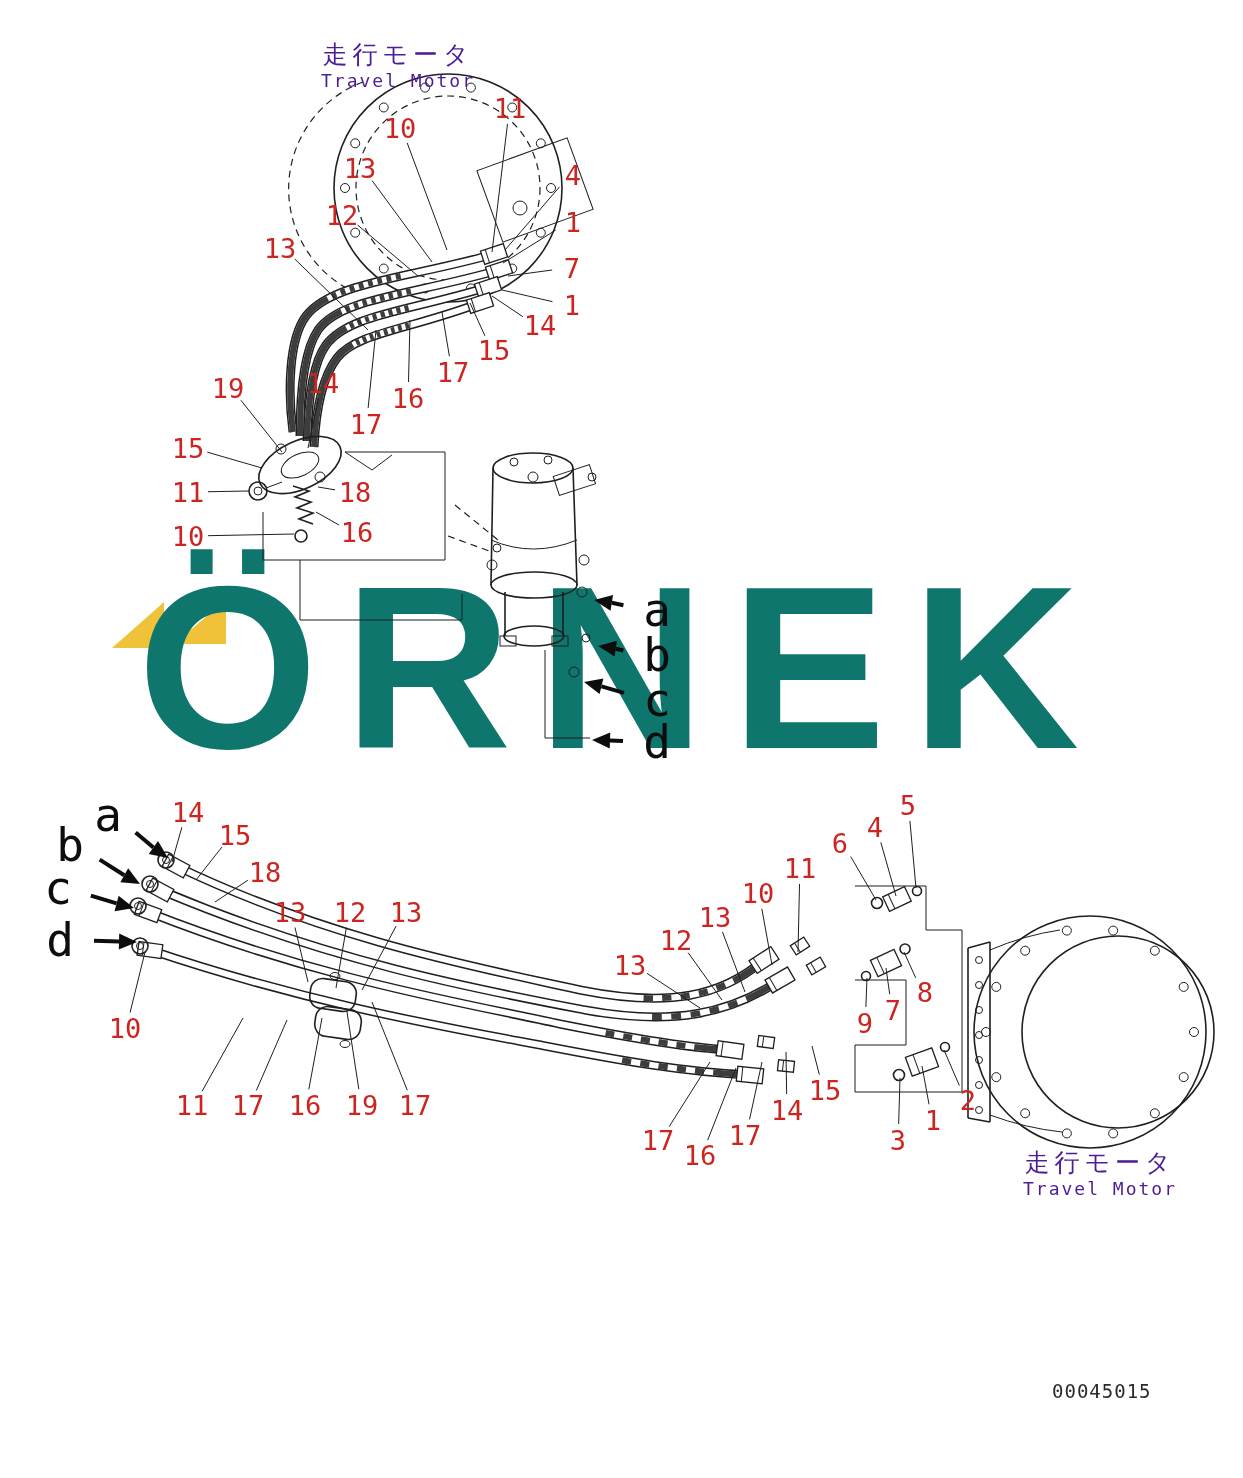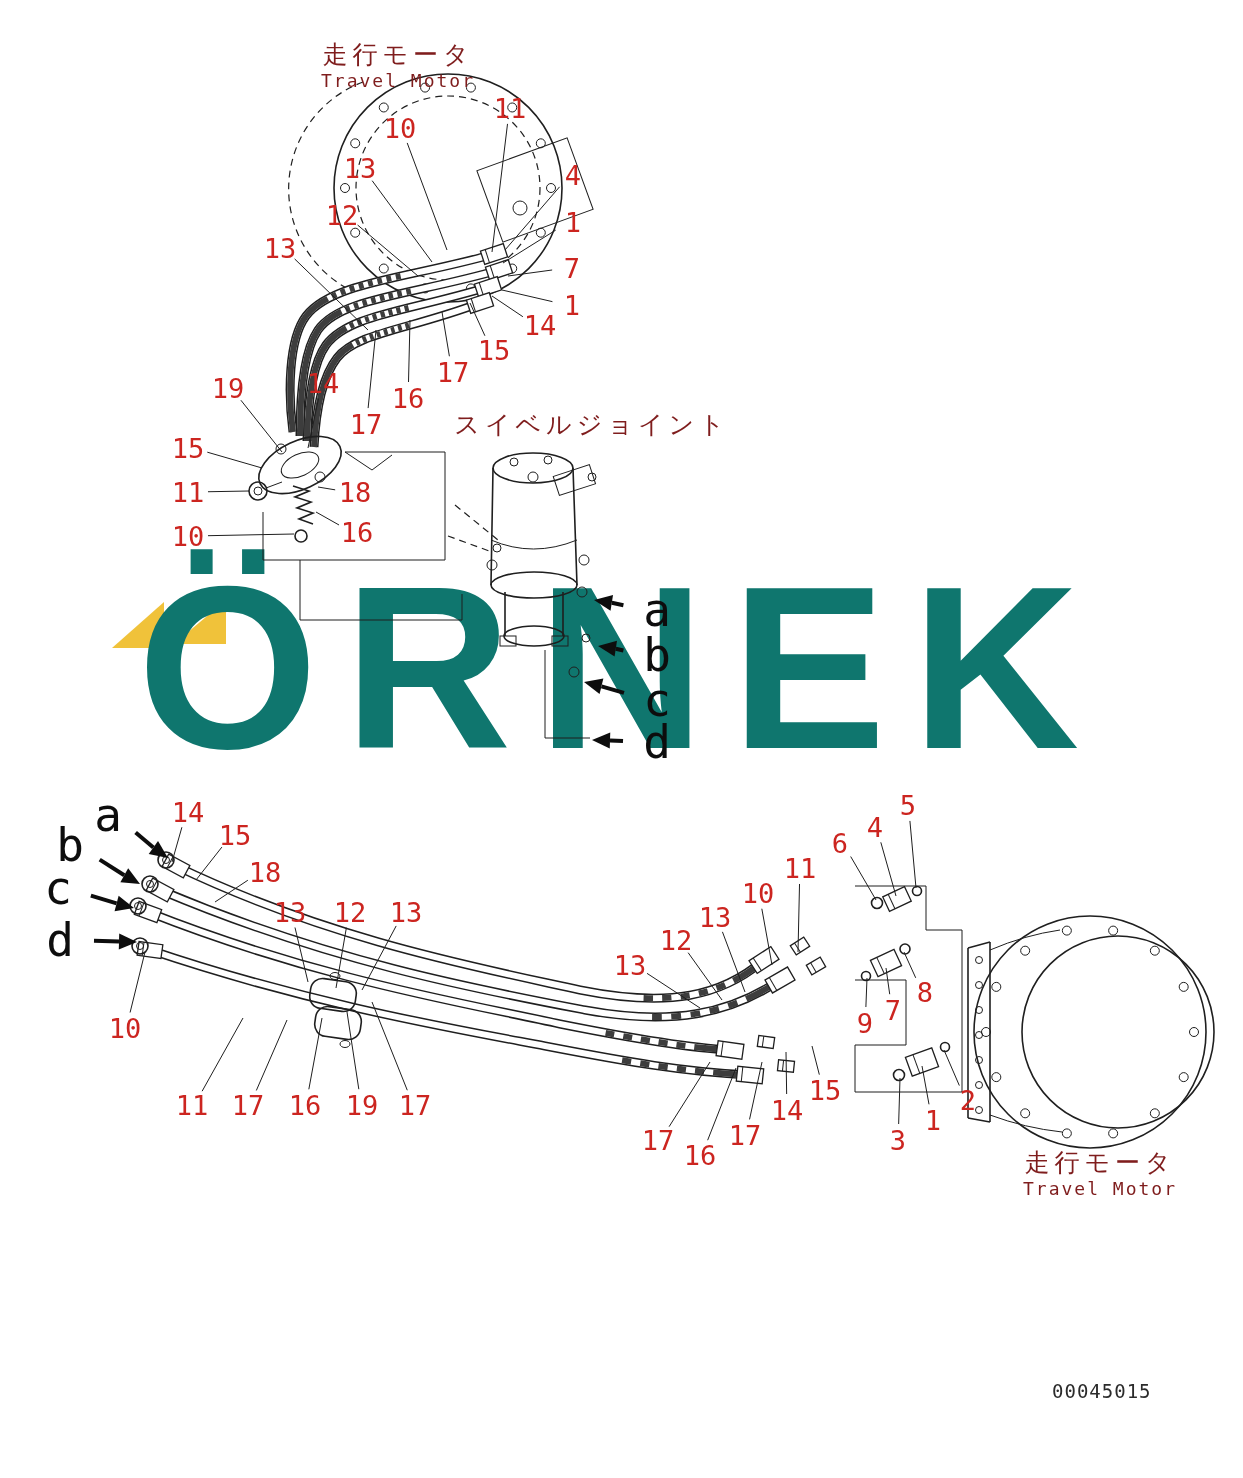--- a/index.html
+++ b/index.html
@@ -27,21 +27,21 @@
   .arrow-head{fill:#0d0d0d;stroke:none}
   .tube-outer{stroke:#1f1f1f;fill:none}
   .tube-inner{stroke:#ffffff;fill:none}
   .part{fill:#ffffff;stroke:#1f1f1f;stroke-width:1.3}
 
   
   #callout-layer{position:absolute;inset:0}
   .callout{position:absolute;transform:translate(-50%,-50%);font-size:27px;font-weight:500;
            line-height:1;white-space:nowrap}
   .port-letter{position:absolute;transform:translate(-50%,-50%);font-size:46px;color:#0d0d0d;line-height:1}
-  .dual-label{position:absolute;transform:translateX(-50%);text-align:center;color:#7f1d1d;white-space:nowrap}
+  .dual-label{position:absolute;transform:translateX(-50%);text-align:center;color:#4c1d95;white-space:nowrap}
   .dual-label .jp{font-size:25px;letter-spacing:5px;line-height:1.2}
   .dual-label .en{font-size:18px;letter-spacing:2px;line-height:1.2}
   .doc-number{position:absolute;font-size:19px;letter-spacing:1px;color:#2b2b2b}
 </style>
 </head>
 <body>
 
 <div id="canvas">
 
   <div id="watermark">
@@ -422,21 +422,20 @@
       <div class="port-letter" style="left: 58px; top: 888px;">c</div>
       <div class="port-letter" style="left: 60px; top: 940px;">d</div>
     </div>
 
   <div class="dual-label" style="left:398px;top:40px">
     <div class="jp">走行モータ</div>
     <div class="en">Travel Motor</div>
   </div>
 
   <div class="dual-label" style="left:592px;top:410px">
-    <div class="jp">スイベルジョイント</div>
   </div>
 
   <div class="dual-label" style="left:1100px;top:1148px">
     <div class="jp">走行モータ</div>
     <div class="en">Travel Motor</div>
   </div>
 
   <div class="doc-number" style="left:1052px;top:1380px">00045015</div>
 </div>
 

